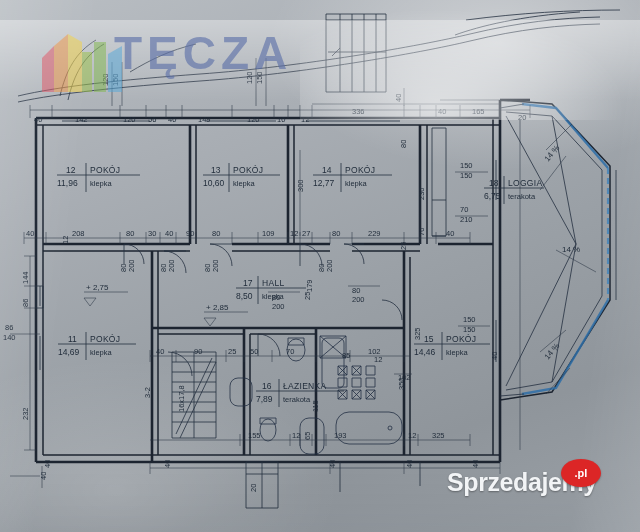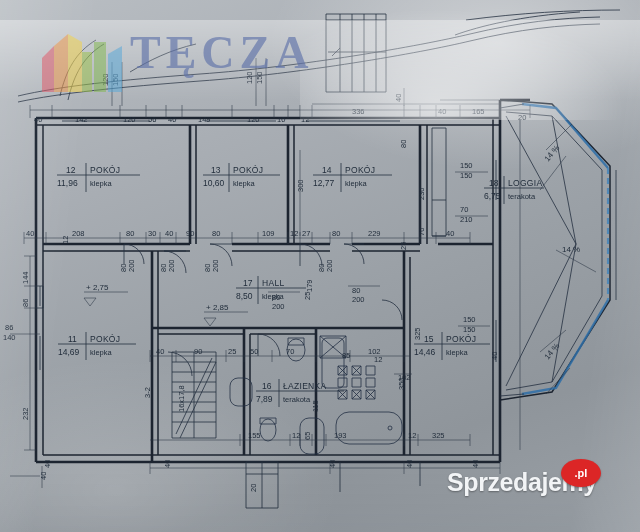--- a/index.html
+++ b/index.html
@@ -47,22 +47,22 @@
   .rnum{font-size:8.5px;}
   .rname{font-size:8.5px;letter-spacing:.3px;}
   .rmat{font-size:7.5px;}
   .lvl{font-size:8px;}
   .slope{font-size:8px;}
 
   
   #wm-tecza{position:absolute;left:34px;top:24px;width:270px;height:84px;
     opacity:.62;pointer-events:none;}
   #wm-tecza .bars{position:absolute;left:0;top:0;width:100px;height:68px;}
-  #wm-tecza .word{position:absolute;left:96px;top:6px;
-    font-family:Liberation Serif, serif;font-size:46px;font-weight:700;
+  #wm-tecza .word{position:absolute;left:80px;top:6px;
+    font-family:Liberation Sans, sans-serif;font-size:46px;font-weight:700;
     color:#5b6fa8;letter-spacing:5px;line-height:1;}
   #wm-tecza .sub{position:absolute;left:100px;top:57px;
     font-family:"Liberation Sans",sans-serif;font-size:12.5px;font-weight:700;
     color:#4f63a0;letter-spacing:5.5px;}
 
   
   #wm-sprz{position:absolute;left:447px;top:468px;pointer-events:none;}
   #wm-sprz .txt{font-family:"Liberation Sans",sans-serif;font-size:25px;
     font-weight:700;color:#f2f4f6;letter-spacing:-.4px;
     text-shadow:0 1px 2px rgba(0,0,0,.35);}

